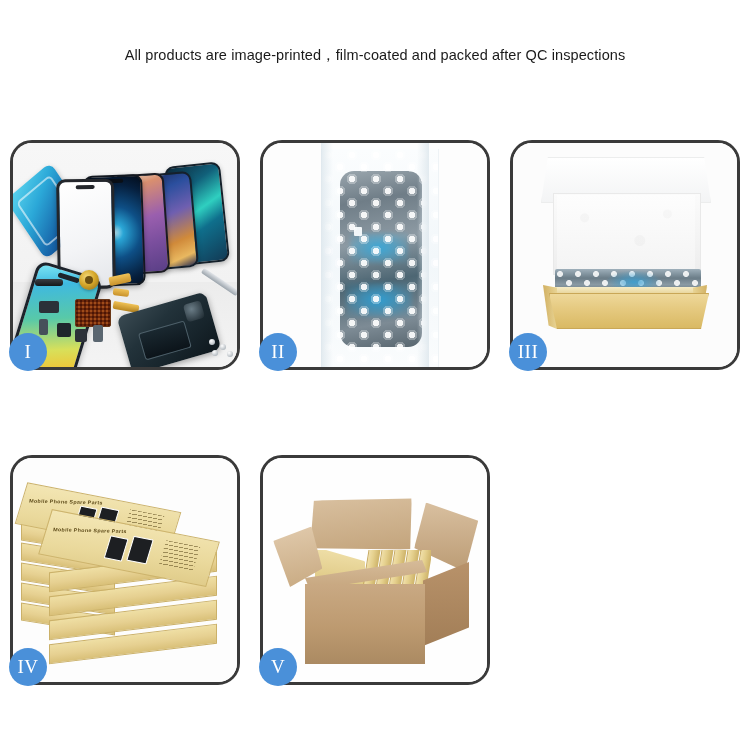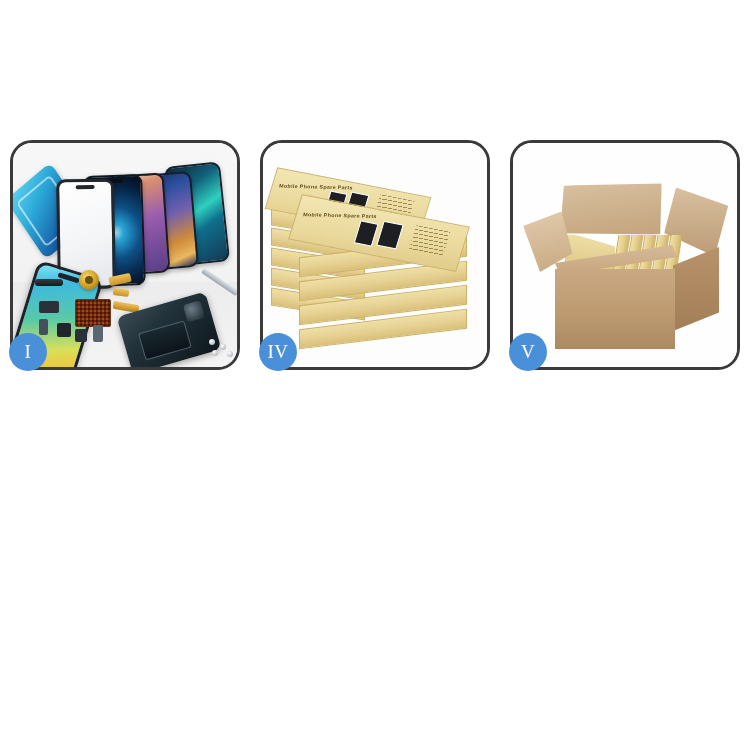--- a/index.html
+++ b/index.html
@@ -477,20 +477,21 @@
   .sc-wrap {
     position:absolute; left:120px; top:18px; width:86px; height:60px;
     background: linear-gradient(160deg, rgba(240,245,248,0.85), rgba(250,252,253,0.25));
     clip-path: polygon(14% 0, 100% 18%, 86% 100%, 0 72%);
   }
 </style>
 </head>
 <body>
 
 <div class="header">
+  <p class="page-subtitle">All products are image-printed，film-coated and packed after QC inspections</p>
 </div>
 
 <div class="grid">
 
   <div class="card">
     <div class="card-inner">
       <div class="scene-parts">
         <div class="adh"></div>
         <div class="ph ph-d"></div>
         <div class="ph ph-c"></div>
@@ -518,21 +519,55 @@
           <i></i>
             <i></i>
             <i></i>
             <i></i>
         </div>
       </div>
     </div>
     <div class="badge">I</div>
   </div>
 
-
+  <div class="card">
+    <div class="card-inner">
+      <div class="scene-bubble">
+        <div class="bubble-sheet">
+          <div class="wrapped-phone">
+            <div class="blue-a"></div>
+            <div class="blue-b"></div>
+            <div class="lbl"></div>
+          </div>
+          <div class="bubbles"></div>
+        </div>
+        <div class="bubble-edge-l"></div>
+        <div class="bubble-edge-r"></div>
+      </div>
+    </div>
+    <div class="badge">II</div>
+  </div>
+
+  <div class="card">
+    <div class="card-inner">
+      <div class="scene-boxopen">
+        <div class="bo-lidback"></div>
+        <div class="bo-inner"></div>
+        <div class="bo-foam"></div>
+        <div class="bo-content">
+          <div class="bc-blue"></div>
+        </div>
+        <div class="bo-lip"></div>
+        <div class="bo-sideL"></div>
+        <div class="bo-sideR"></div>
+        <div class="bo-front"></div>
+      </div>
+    </div>
+    <div class="badge">III</div>
+  </div>
 
   <div class="card">
     <div class="card-inner">
       <div class="scene-stack">
 
         <div class="sbox" style="left:8px;  top:72px;  width:92px; height:16px; transform:skewY(9deg);"></div>
         <div class="sbox" style="left:8px;  top:92px;  width:92px; height:16px; transform:skewY(9deg);"></div>
         <div class="sbox" style="left:8px;  top:112px; width:92px; height:16px; transform:skewY(9deg);"></div>
         <div class="sbox" style="left:8px;  top:132px; width:92px; height:16px; transform:skewY(9deg);"></div>
         <div class="sbox" style="left:8px;  top:152px; width:92px; height:16px; transform:skewY(9deg);"></div>

